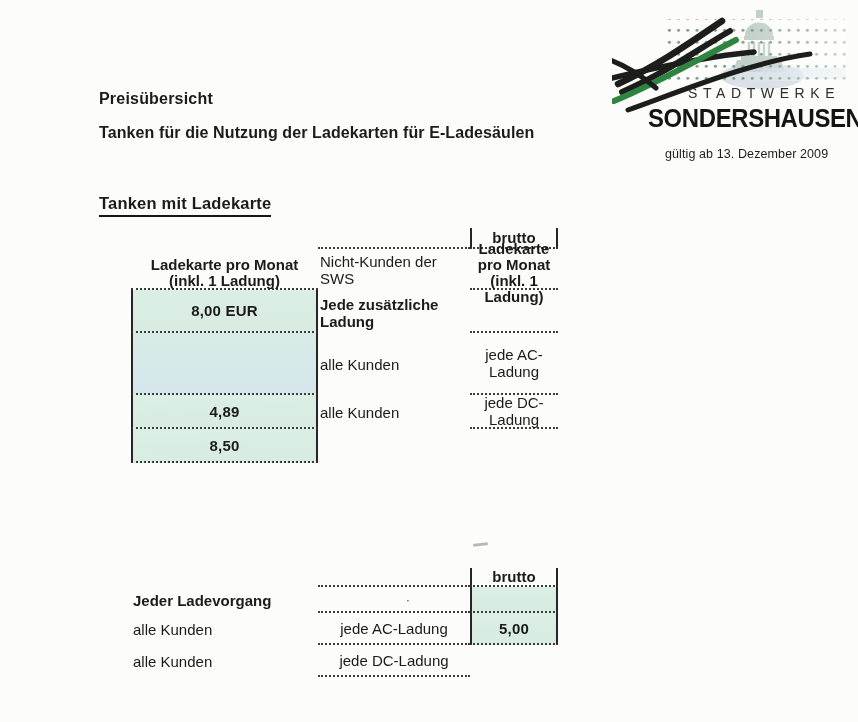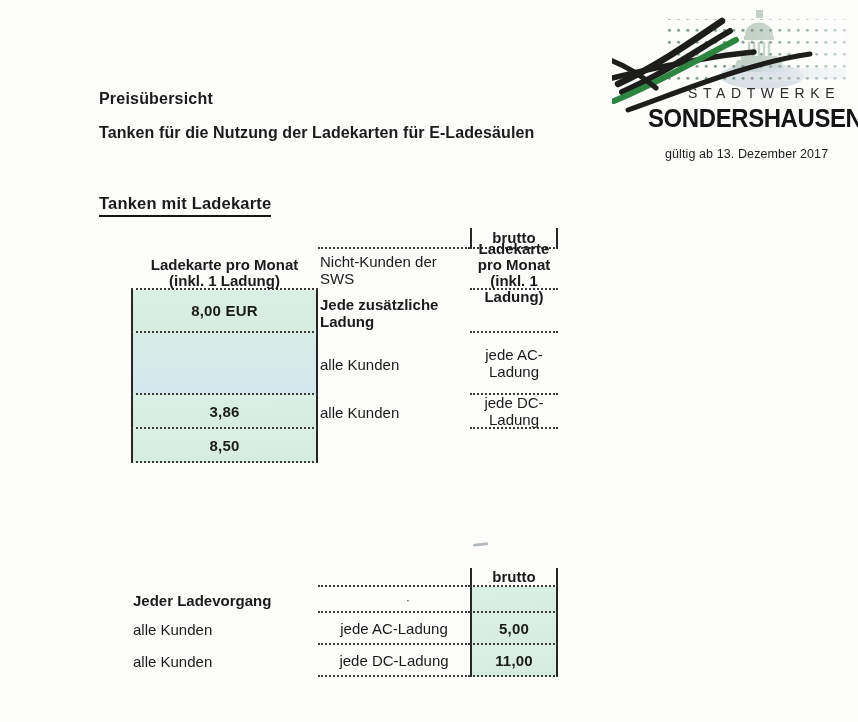--- a/index.html
+++ b/index.html
@@ -95,21 +95,21 @@
       <path d="M0,74 C42,64 96,52 142,48" stroke="#1d1d1b" stroke-width="5.5"></path>
       <path d="M6,80 C45,62 82,36 110,17" stroke="#1d1d1b" stroke-width="6.5"></path>
       <path d="M10,88 C52,70 88,44 118,27" stroke="#1d1d1b" stroke-width="6"></path>
       <path d="M2,97 C48,78 92,52 124,36" stroke="#2e8540" stroke-width="6"></path>
       <path d="M16,106 C72,86 140,58 198,50" stroke="#1d1d1b" stroke-width="5"></path>
       <path d="M-2,56 C14,62 30,72 44,84" stroke="#1d1d1b" stroke-width="5"></path>
     </g>
   </svg>
   <div class="abs brand1">STADTWERKE</div>
   <div class="abs brand2">SONDERSHAUSEN</div>
-  <div class="abs valid-date">gültig ab 13. Dezember 2017</div>
+  <div class="abs valid-date">gültig ab 13. Dezember 2009</div>
 
   <div class="abs doc-title">Preisübersicht</div>
   <div class="abs doc-subtitle">Tanken für die Nutzung der Ladekarten für E-Ladesäulen</div>
 
   <div class="abs section-heading sh1">Tanken mit Ladekarte</div>
 
   <div class="abs ptable t1">
 
     <div class="cell c1"></div>
     <div class="cell c2"></div>
@@ -126,21 +126,21 @@
       <span>(inkl. 1 Ladung)</span></div>
     </div>
     <div class="cell c3 green valuetxt">8,00 EUR</div>
 
     <div class="cell c1 bold align-end">Jede zusätzliche Ladung</div>
     <div class="cell c2"></div>
     <div class="cell c3 greenblue"></div>
 
     <div class="cell c1">alle Kunden</div>
     <div class="cell c2">jede AC-Ladung</div>
-    <div class="cell c3 green valuetxt">3,86</div>
+    <div class="cell c3 green valuetxt">4,89</div>
 
     <div class="cell c1">alle Kunden</div>
     <div class="cell c2">jede DC-Ladung</div>
     <div class="cell c3 green valuetxt">8,50</div>
   </div>
 
   <div class="abs artifact-dash"></div>
 
   <div class="abs ptable t2">
 
@@ -153,16 +153,15 @@
       <span class="dotmark">·</span>
     </div>
     <div class="cell c3 green"></div>
 
     <div class="cell c1">alle Kunden</div>
     <div class="cell c2">jede AC-Ladung</div>
     <div class="cell c3 green valuetxt">5,00</div>
 
     <div class="cell c1">alle Kunden</div>
     <div class="cell c2">jede DC-Ladung</div>
-    <div class="cell c3 green valuetxt">11,00</div>
   </div>
 
 </div>
 
 </body></html>

